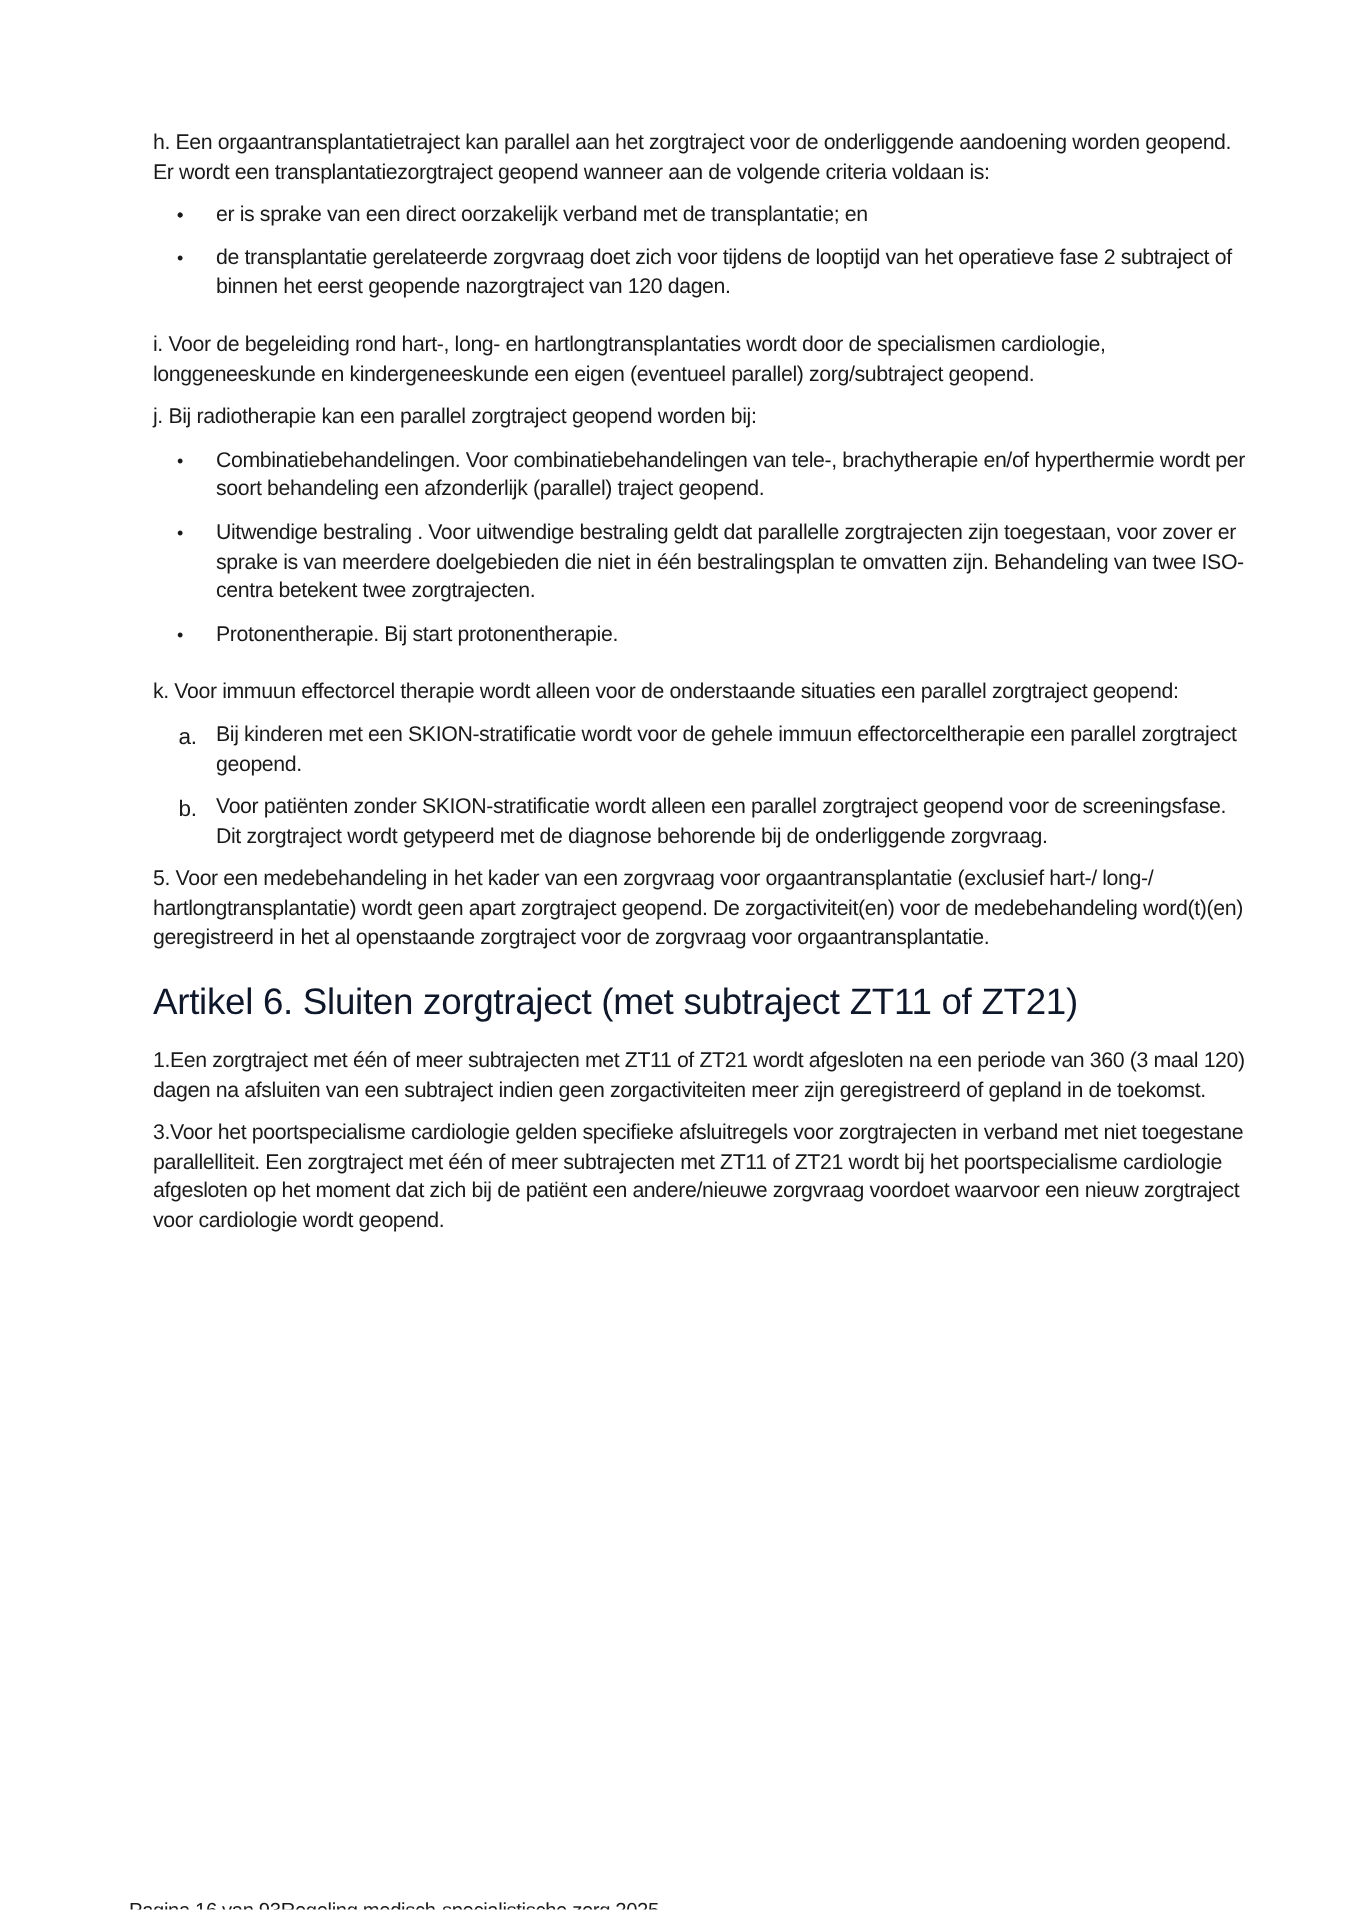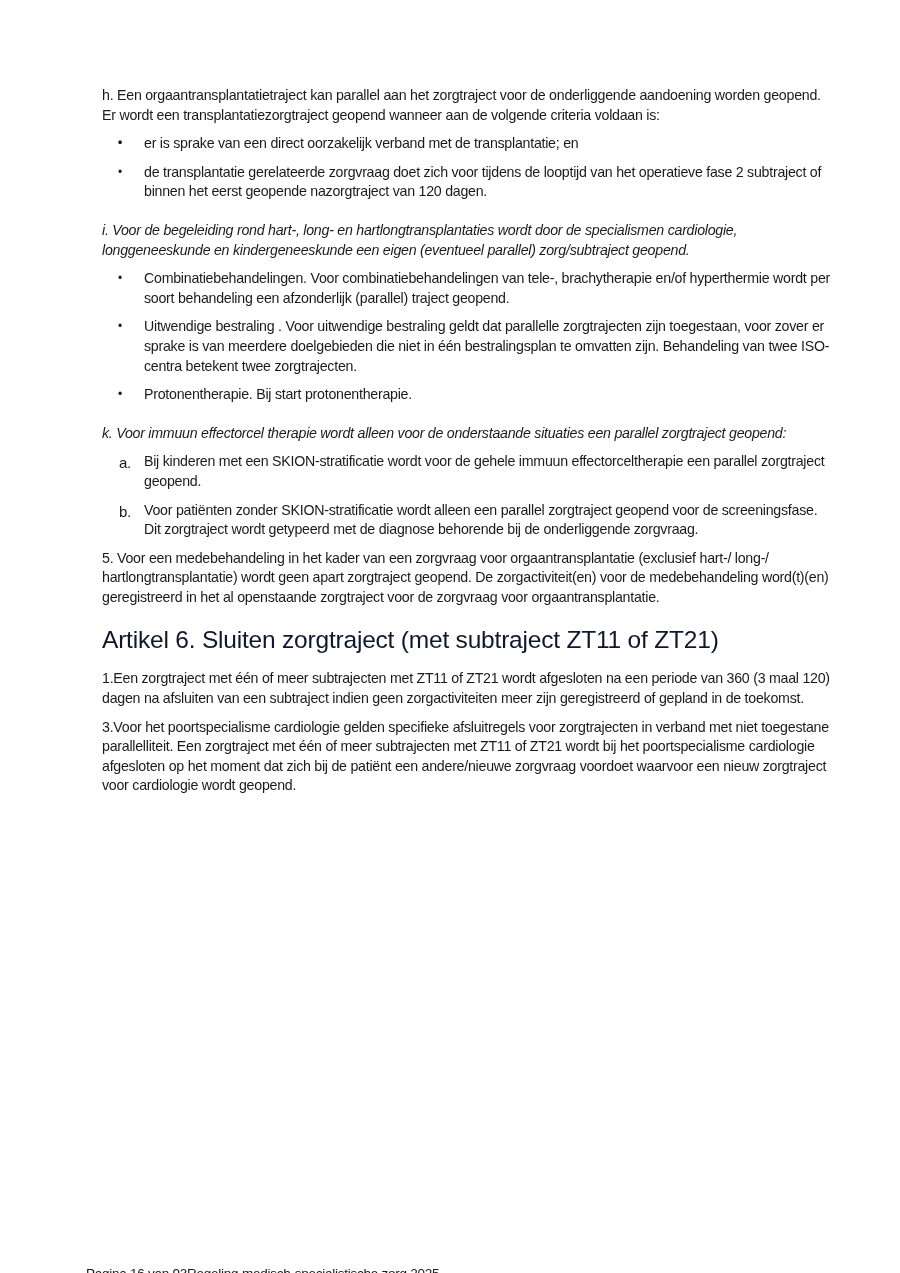--- a/index.html
+++ b/index.html
@@ -1,20 +1,20 @@
 <!DOCTYPE html>
 <html><head>
   <meta charset="utf-8">
   <style>
     html, body { margin: 0; padding: 0; background: #ffffff; }
     body { width: 900px; height: 1273px; position: relative; overflow: hidden;
            font-family: "Liberation Sans", "DejaVu Sans", sans-serif; color: #1a1a1a; }
     .page { position: absolute; left: 86px; top: 86px; width: 730px; margin-left: 16px; }
     .para { font-size: 14.2px; line-height: 19.6px; margin: 0 0 9px 0; letter-spacing: -0.25px; }
-    .para.gap-top { margin-top: 19px; font-style: italic; }
+    .para.gap-top { margin-top: 19px; }
     ul.bullets { list-style: none; margin: 0 0 0 0; padding: 0; }
     ul.bullets li { position: relative; padding-left: 42px; font-size: 14.2px; line-height: 19.6px; margin: 0 0 9px 0; letter-spacing: -0.25px; }
     ul.bullets li .mark { position: absolute; left: 16px; top: 0; font-size: 12px; }
     ol.alpha { list-style: none; margin: 0; padding: 0; }
     ol.alpha li { position: relative; padding-left: 42px; font-size: 14.2px; line-height: 19.6px; margin: 0 0 9px 0; letter-spacing: -0.25px; }
     ol.alpha li .mark { position: absolute; left: 17px; top: 1px; font-size: 15px; }
     h2.article { font-size: 24.5px; font-weight: normal; margin: 18px 0 14px 0; line-height: 30px; letter-spacing: -0.2px; color: #0f172a; }
     .footer { position: absolute; top: 1266px; left: 86px; width: 728px; font-size: 13.5px;
               display: flex; justify-content: flex-start; letter-spacing: -0.25px; }
   </style>
@@ -25,20 +25,21 @@
 
   <p class="para">h. Een orgaantransplantatietraject kan parallel aan het zorgtraject voor de onderliggende aandoening worden geopend. Er wordt een transplantatiezorgtraject geopend wanneer aan de volgende criteria voldaan is:</p>
   <ul class="bullets">
     <li><span class="mark">•</span></li>
     <li><span class="mark">•</span><span>er is sprake van een direct oorzakelijk verband met de transplantatie; en</span></li>
     <li><span class="mark">•</span><span>de transplantatie gerelateerde zorgvraag doet zich voor tijdens de looptijd van het operatieve fase 2 subtraject of binnen het eerst geopende nazorgtraject van 120 dagen.</span></li>
   </ul>
 
   <p class="para gap-top">i. Voor de begeleiding rond hart-, long- en hartlongtransplantaties wordt door de specialismen cardiologie, longgeneeskunde en kindergeneeskunde een eigen (eventueel parallel) zorg/subtraject geopend.</p>
 
+  <p class="para">j. Bij radiotherapie kan een parallel zorgtraject geopend worden bij:</p>
   <ul class="bullets">
     <li><span class="mark">•</span><span>Combinatiebehandelingen. Voor combinatiebehandelingen van tele-, brachytherapie en/of hyperthermie wordt per soort behandeling een afzonderlijk (parallel) traject geopend.</span></li>
     <li><span class="mark">•</span><span>Uitwendige bestraling . Voor uitwendige bestraling geldt dat parallelle zorgtrajecten zijn toegestaan, voor zover er sprake is van meerdere doelgebieden die niet in één bestralingsplan te omvatten zijn. Behandeling van twee ISO-centra betekent twee zorgtrajecten.</span></li>
     <li><span class="mark">•</span><span>Protonentherapie. Bij start protonentherapie.</span></li>
   </ul>
 
   <p class="para gap-top">k. Voor immuun effectorcel therapie wordt alleen voor de onderstaande situaties een parallel zorgtraject geopend:</p>
   <ol class="alpha">
     <li><span class="mark">a.</span><span>Bij kinderen met een SKION-stratificatie wordt voor de gehele immuun effectorceltherapie een parallel zorgtraject geopend.</span></li>
     <li><span class="mark">b.</span><span>Voor patiënten zonder SKION-stratificatie wordt alleen een parallel zorgtraject geopend voor de screeningsfase. Dit zorgtraject wordt getypeerd met de diagnose behorende bij de onderliggende zorgvraag.</span></li>

